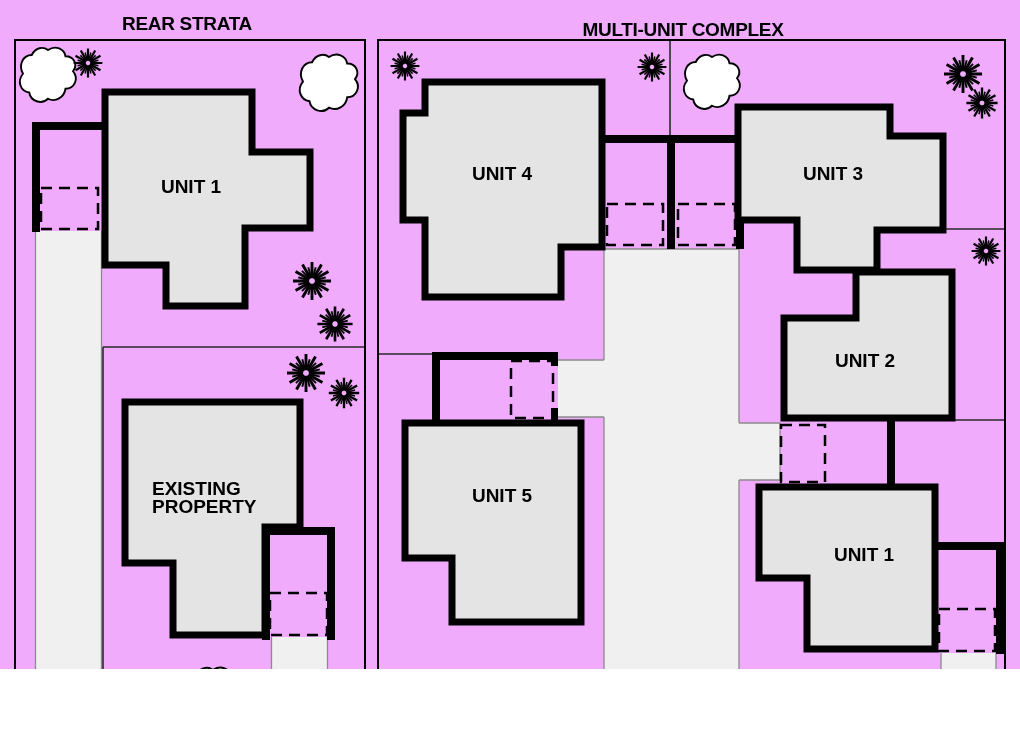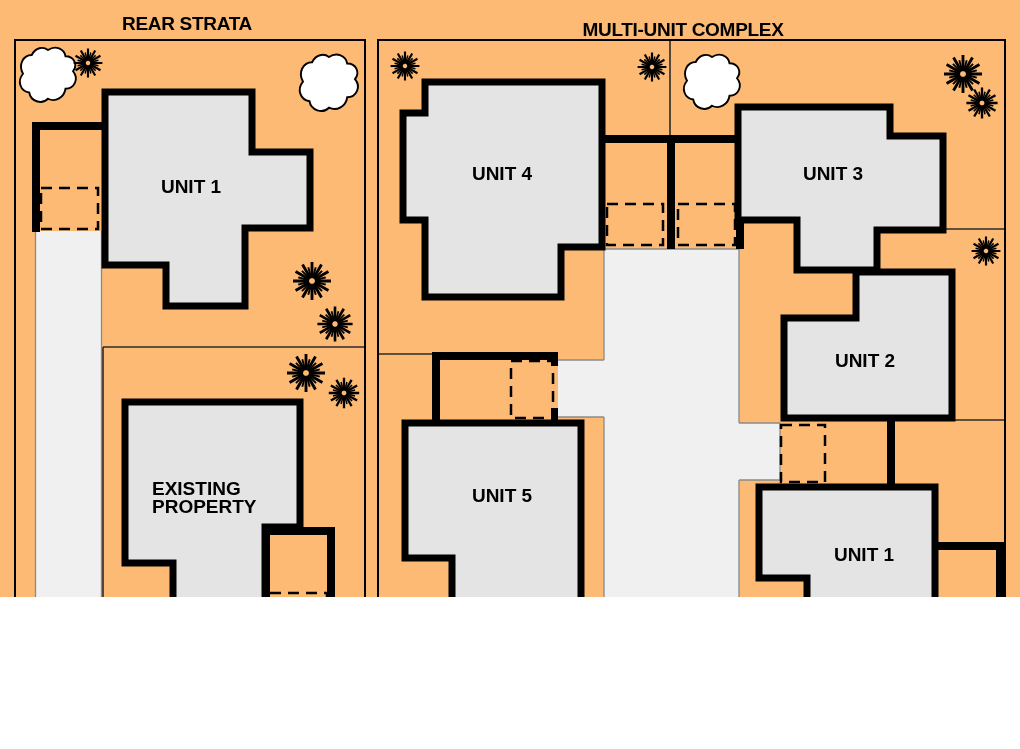--- a/index.html
+++ b/index.html
@@ -1,16 +1,16 @@
 <!DOCTYPE html>
 <html><head>
 <meta charset="utf-8">
 <style>
   html,body { margin:0; padding:0; background:#fff; }
-  #canvas { position:relative; width:1020px; height:597px; background:#fdba74;
+  #canvas { position:relative; width:1020px; height:669px; background:#f0abfc;
             font-family:"Liberation Sans", sans-serif; }
   svg { display:block; }
   .panel-border { fill:none; stroke:#000; stroke-width:2px; }
   .building { stroke:#000; stroke-width:7px; stroke-linejoin:miter; }
   .wall { fill:#000; stroke:none; }
   .bay { fill:none; stroke:#000; stroke-width:2.5px; stroke-dasharray:11 7; }
   .drive { stroke:none; }
   .drive-edge { stroke:#8a8a8a; stroke-width:1.3px; fill:none; }
   .lot-line { stroke:#2b2b2b; stroke-width:1.6px; fill:none; }
   .label { font-family:"Liberation Sans",sans-serif; font-weight:bold; font-size:19px; fill:#000; }

